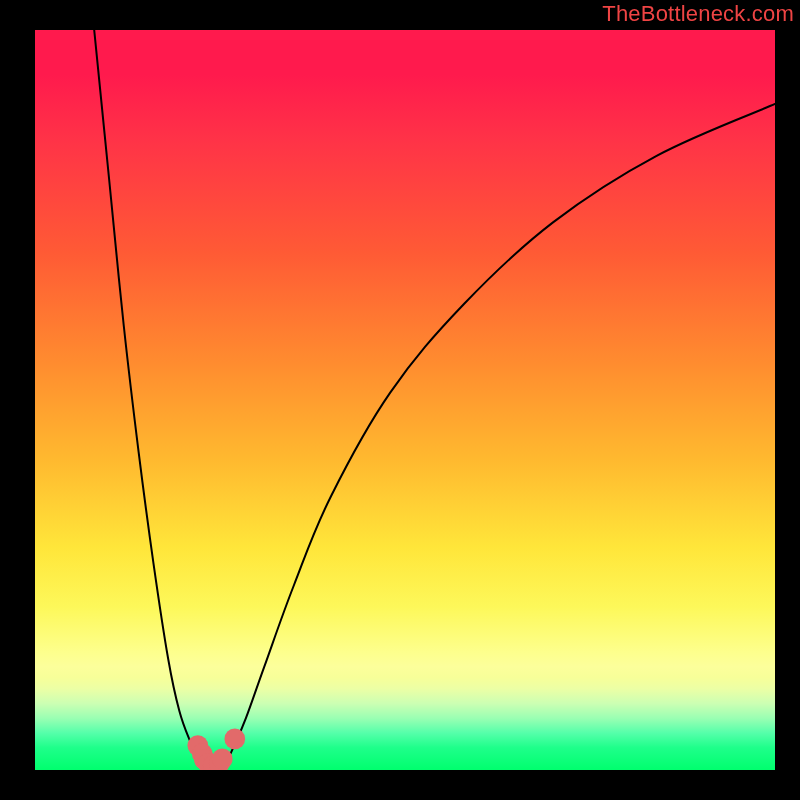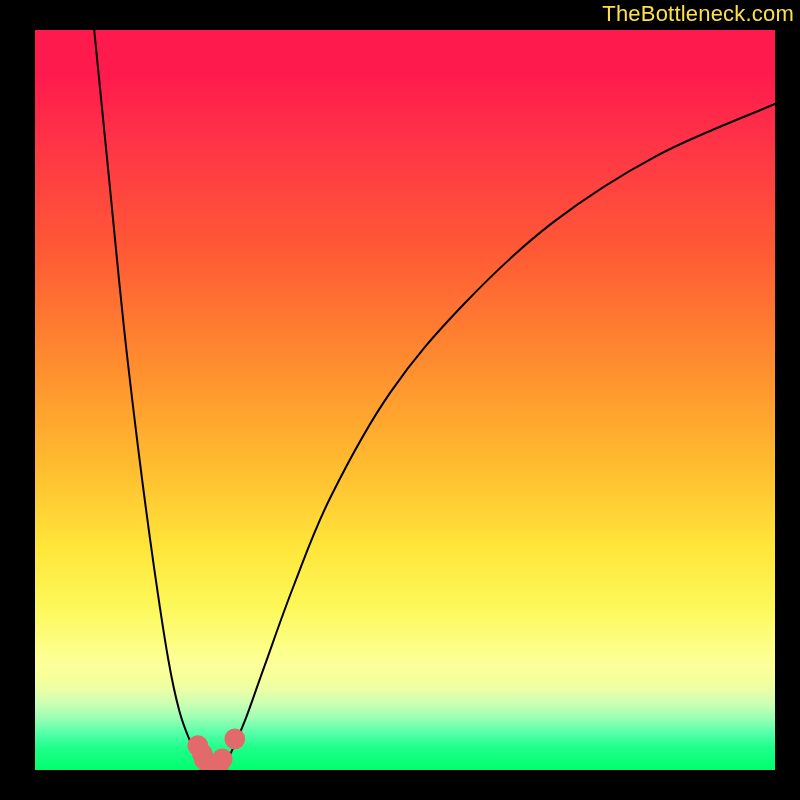--- a/index.html
+++ b/index.html
@@ -45,21 +45,21 @@
   .plot svg {
     position: absolute;
     left: 0; top: 0;
     width: 100%;
     height: 100%;
   }
   .watermark {
     position: absolute;
     top: 1px;
     right: 6px;
-    color: #fde047;
+    color: #ef4444;
     font-size: 22px;
     letter-spacing: 0.2px;
     font-weight: 500;
   }
 </style>
 </head>
 <body>
 
 <div class="frame">
   <div class="plot" style="left: 35px; top: 30px; width: 740px; height: 740px;">

